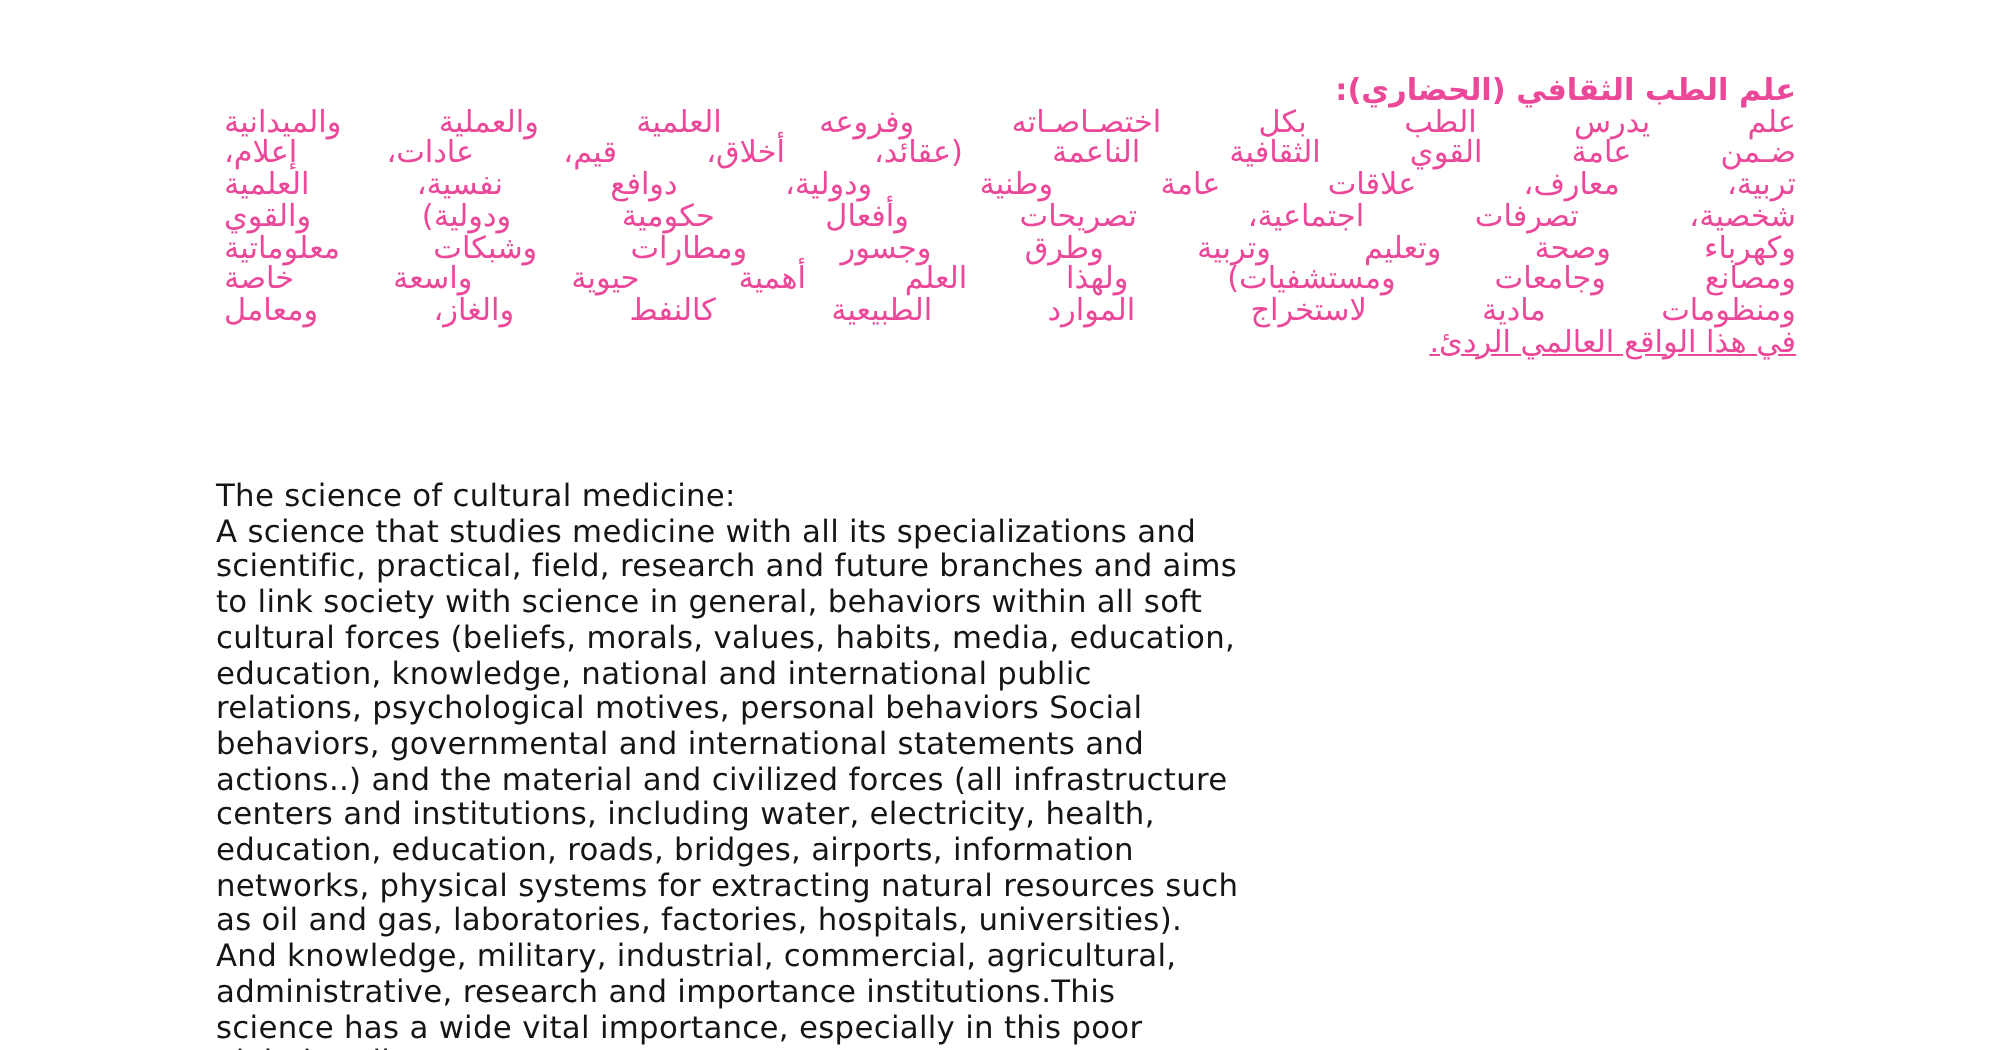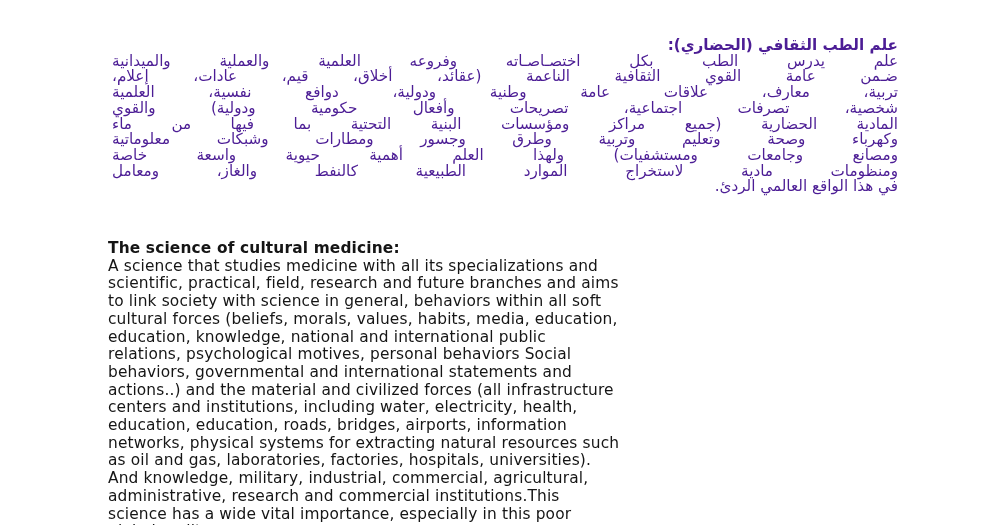--- a/index.html
+++ b/index.html
@@ -25,30 +25,31 @@
     .arabic-block {
       position: absolute;
       left: 112px;
       top: 38px;
       width: 786px;
       direction: rtl;
       text-align: right;
       font-family: "DejaVu Sans", sans-serif;
       font-size: 15.2px;
       line-height: 15.7px;
-      color: #4c1d95;
+      color: #ec4899;
     }
     .arabic-block .line {
       display: block;
       white-space: nowrap;
       text-align: justify;
       text-align-last: justify;
     }
     .arabic-block .line.last {
       text-align-last: right;
+      text-decoration: underline;
     }
     .arabic-block .heading {
       display: block;
       font-weight: bold;
       white-space: nowrap;
       text-align: right;
       text-align-last: right;
     }
     
     .english-block {
@@ -57,40 +58,39 @@
       top: 240px;
       width: 800px;
       font-family: "DejaVu Sans", sans-serif;
       font-size: 15.4px;
       line-height: 17.7px;
       letter-spacing: 0.15px;
       color: #151515;
     }
     .english-block .heading {
       display: block;
-      font-weight: bold;
+      font-weight: normal;
       white-space: nowrap;
     }
     .english-block .line {
       display: block;
       white-space: nowrap;
     }
   </style>
 </head>
 <body>
 
 <div class="page">
 
   <div class="arabic-block" lang="ar">
     <span class="heading">علم الطب الثقافي (الحضاري):</span>
     <span class="line">علم يدرس الطب بكل اختصـاصـاته وفروعه العلمية والعملية والميدانية</span>
     <span class="line">ضـمن عامة القوي الثقافية الناعمة (عقائد، أخلاق، قيم، عادات، إعلام،</span>
     <span class="line">تربية، معارف، علاقات عامة وطنية ودولية، دوافع نفسية، العلمية</span>
     <span class="line">شخصية، تصرفات اجتماعية، تصريحات وأفعال حكومية ودولية) والقوي</span>
-    <span class="line">المادية الحضارية (جميع مراكز ومؤسسات البنية التحتية بما فيها من ماء</span>
     <span class="line">وكهرباء وصحة وتعليم وتربية وطرق وجسور ومطارات وشبكات معلوماتية</span>
     <span class="line">ومصانع وجامعات ومستشفيات) ولهذا العلم أهمية حيوية واسعة خاصة</span>
     <span class="line">ومنظومات مادية لاستخراج الموارد الطبيعية كالنفط والغاز، ومعامل</span>
     <span class="line last">في هذا الواقع العالمي الردئ.</span>
   </div>
 
   <div class="english-block" lang="en">
     <span class="heading">The science of cultural medicine:</span>
     <span class="line">A science that studies medicine with all its specializations and</span>
     <span class="line">scientific, practical, field, research and future branches and aims</span>
@@ -98,18 +98,18 @@
     <span class="line">cultural forces (beliefs, morals, values, habits, media, education,</span>
     <span class="line">education, knowledge, national and international public</span>
     <span class="line">relations, psychological motives, personal behaviors Social</span>
     <span class="line">behaviors, governmental and international statements and</span>
     <span class="line">actions..) and the material and civilized forces (all infrastructure</span>
     <span class="line">centers and institutions, including water, electricity, health,</span>
     <span class="line">education, education, roads, bridges, airports, information</span>
     <span class="line">networks, physical systems for extracting natural resources such</span>
     <span class="line">as oil and gas, laboratories, factories, hospitals, universities).</span>
     <span class="line">And knowledge, military, industrial, commercial, agricultural,</span>
-    <span class="line">administrative, research and commercial institutions.This</span>
+    <span class="line">administrative, research and importance institutions.This</span>
     <span class="line">science has a wide vital importance, especially in this poor</span>
     <span class="line">global reality.</span>
   </div>
 
 </div>
 
 </body></html>

